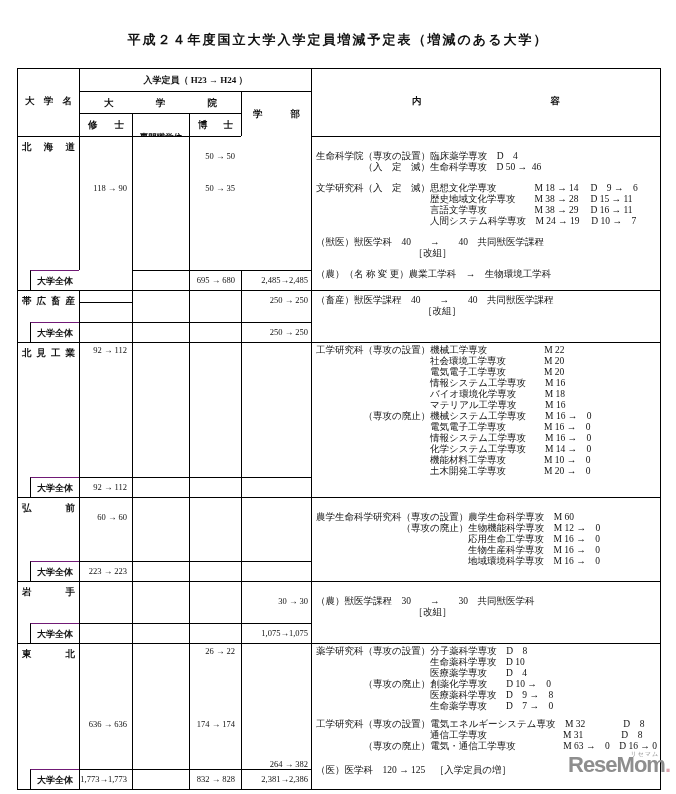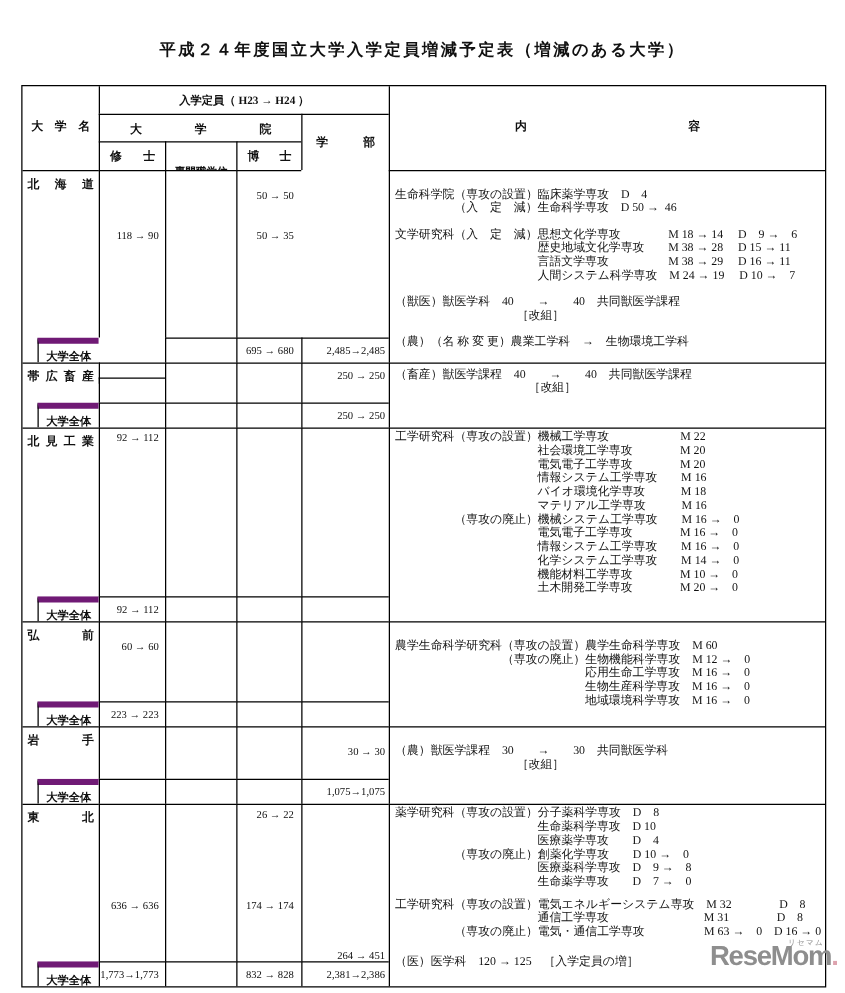--- a/index.html
+++ b/index.html
@@ -31,21 +31,21 @@
   .num-col{text-align:right;}
   .pm{padding-right:5px;}
   .pp{padding-right:5px;}
   .pd{padding-right:6px;}
   .pg{padding-right:3px;}
   .pt3{padding-top:14px;}  .pt2{padding-top:2px;}  .pt4{padding-top:4px;}
   .tot{padding-top:4px;text-align:right;}
   .total-name{position:relative;}
   .inner{
     margin-left:12px;height:100%;box-sizing:border-box;
-    border-left:1px solid #000;border-top:5px solid #701a75;
+    border-left:1px solid #000;border-top:1px solid #701a75;
     font-weight:bold;font-size:9px;text-align:center;padding-top:4px;
   }
   .content-col{font-size:9.5px;padding-left:4px;}
   .cline{line-height:11px;white-space:pre;}
   .grp{overflow:visible;}
   .wm{position:absolute;left:568px;top:752px;color:#8e8e8e;font-family:"Liberation Sans","DejaVu Sans",sans-serif;white-space:nowrap;}
   .wm-text{font-size:22px;font-weight:bold;letter-spacing:-1px;}
   .wm-ruby{position:absolute;top:-2px;right:12px;font-size:6px;letter-spacing:1px;}
   .wm-dot{font-size:22px;font-weight:bold;color:#dda3ae;}
 </style>
@@ -363,21 +363,21 @@
       </div>
   </div>
   <div class="cell num-col pg bl bt pt2" style="grid-row:14;grid-column:5;">
     <div class="grp" style="height:66px;margin-bottom:7px;">
         <span class="num"></span>
       </div>
     <div class="grp" style="height:33px;margin-bottom:7px;">
         <span class="num"></span>
       </div>
     <div class="grp" style="height:11px;">
-        <span class="num">264 →  451</span>
+        <span class="num">264 →  382</span>
       </div>
   </div>
   <div class="cell content-col bl bt pt2" style="grid-row:14 / span 2;grid-column:6;">
     <div class="grp" style="height:66px;margin-bottom:7px;">
       <div class="cline">薬学研究科（専攻の設置）分子薬科学専攻　D　8</div>
       <div class="cline">　　　　　　　　　　　　生命薬科学専攻　D 10</div>
       <div class="cline">　　　　　　　　　　　　医療薬学専攻　　D　4</div>
       <div class="cline">　　　　　（専攻の廃止）創薬化学専攻　　D 10 →　0</div>
       <div class="cline">　　　　　　　　　　　　医療薬科学専攻　D　9 →　8</div>
       <div class="cline">　　　　　　　　　　　　生命薬学専攻　　D　7 →　0</div>

